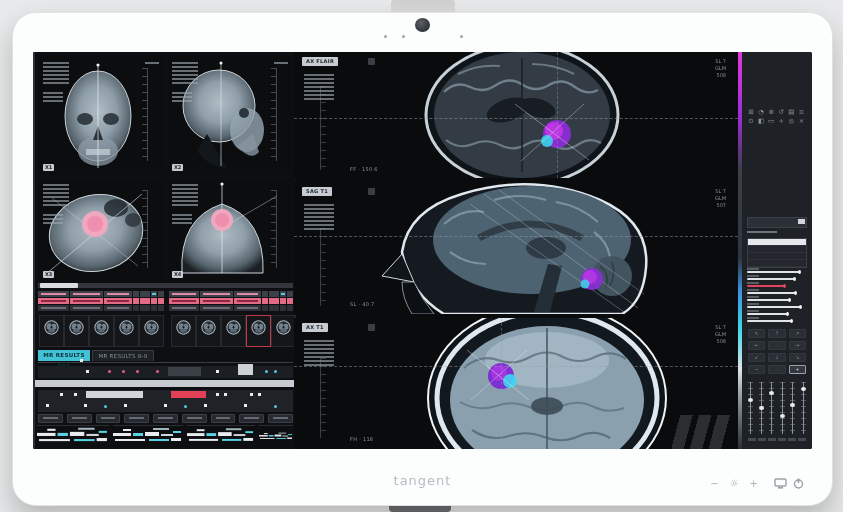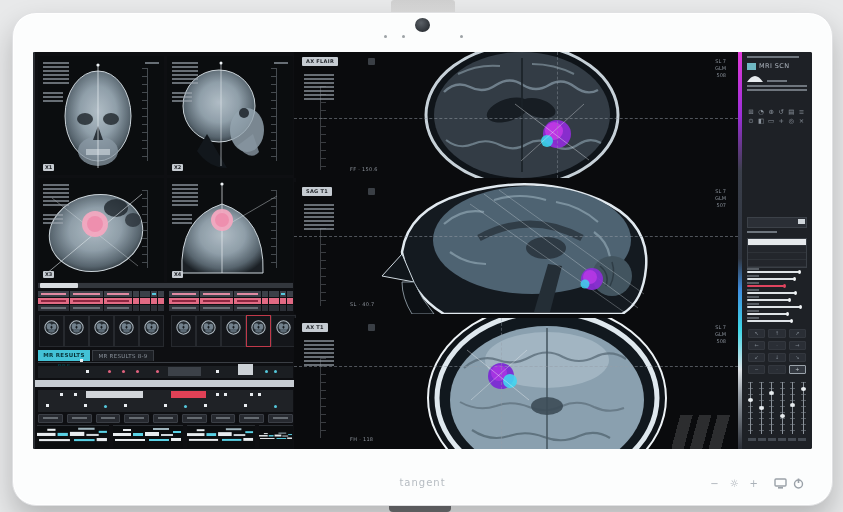--- a/index.html
+++ b/index.html
@@ -102,21 +102,21 @@
   .sb-keypad{position:absolute;left:6px;top:277px;right:6px;display:grid;grid-template-columns:repeat(3,1fr);gap:3px;}
   .sb-keypad button{height:9px;background:#2a2e35;border:1px solid #33373e;border-radius:1px;color:#7d858e;font-size:5px;line-height:7px;padding:0;font-family:inherit;}
   .sb-keypad button:last-child{border-color:#9aa2aa;background:#343941;color:#c6ccd2;}
   .sb-faders{position:absolute;left:6px;top:330px;right:6px;height:52px;display:flex;justify-content:space-between;}
   .fader{position:relative;width:5px;height:52px;
     background:linear-gradient(#8a9199,#8a9199) 50% 0/1px 100% no-repeat,repeating-linear-gradient(to bottom,#565c63 0 1px,transparent 1px 6px);}
   .fader i{position:absolute;left:0px;width:5px;height:4px;border-radius:50%;background:#e8ecef;}
   .fader-lbls{position:absolute;left:6px;top:386px;right:6px;display:flex;justify-content:space-between;}
   .fader-lbls u{width:8px;height:3px;background:#444a52;display:block;}
   
-  .brand{position:absolute;left:50%;transform:translateX(-50%);bottom:17px;font-size:10px;color:#b6bcc2;letter-spacing:1px;}
+  .brand{position:absolute;left:50%;transform:translateX(-50%);bottom:17px;font-size:13px;color:#b6bcc2;letter-spacing:1px;}
   .bezel-controls{position:absolute;right:74px;bottom:16px;display:flex;gap:11px;color:#aab1b8;font-size:10px;align-items:center;}
   .bezel-sys{position:absolute;right:28px;bottom:16px;display:flex;gap:5px;align-items:center;}
   .bezel-controls span{cursor:default;}
 </style>
 </head>
 <body>
 
 <div class="stand-top"></div>
 <div class="stand-bottom"></div>
 
@@ -501,34 +501,20 @@
           <div>GLM</div>
           <div>508</div>
       </div>
       <span class="coord" style="bottom:7px">FH · 118</span>
       <div class="wmark"></div>
     </div>
 
     <div class="gstrip"></div>
 
     <div class="sidebar">
-      <div class="sb-head">
-        <div class="mbar" style="width:52px"></div>
-        <div class="sb-modality">
-          <span class="chip-teal"></span>
-          <em>MRI SCN</em>
-        </div>
-        <div class="dome">
-          <svg width="16" height="8">
-              <path d="M0 8 Q8 -4 16 8 Z" fill="#e8ecef"></path>
-            </svg>
-          <div class="mbar" style="width:20px"></div>
-        </div>
-        <div class="micro" style="height:8px;margin-top:3px"></div>
-      </div>
       <div class="sb-tools">
         <span>⊞</span>
         <span>◔</span>
         <span>⊕</span>
         <span>↺</span>
         <span>▤</span>
         <span>≡</span>
         <span>⊙</span>
         <span>◧</span>
         <span>▭</span>

